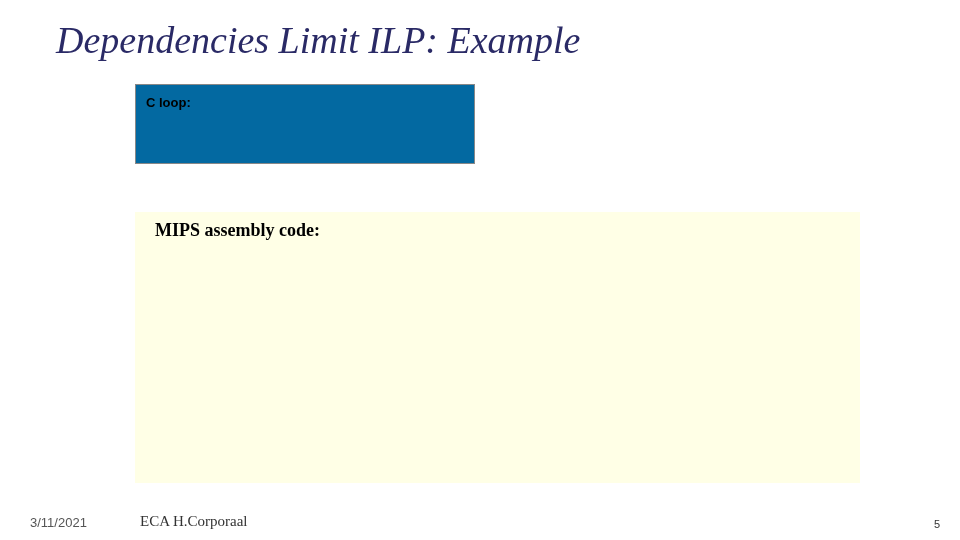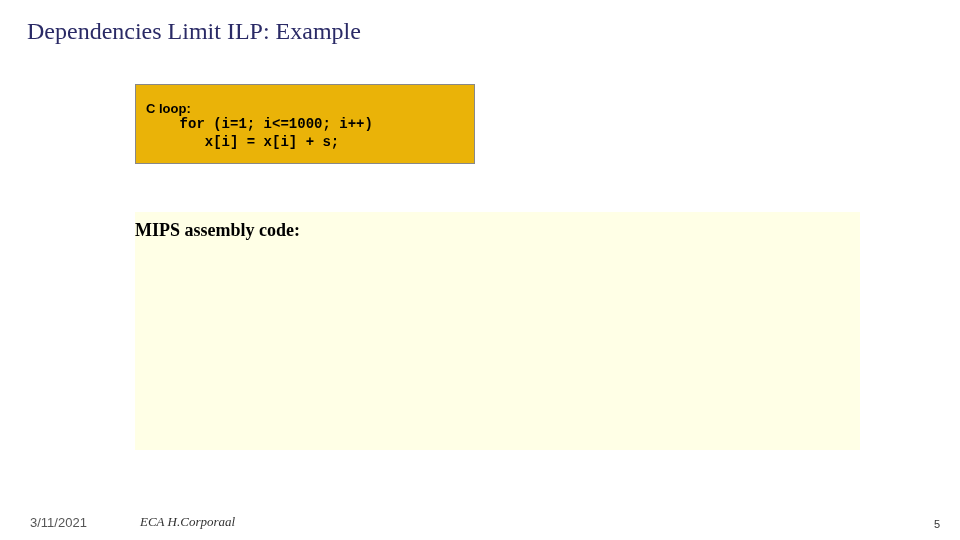--- a/index.html
+++ b/index.html
@@ -7,35 +7,36 @@
     padding: 0;
     width: 960px;
     height: 540px;
     background: #fff;
     font-family: "Times New Roman", Times, serif;
     overflow: hidden;
     position: relative;
   }
   .title {
     position: absolute;
-    left: 27px;
+    left: 56px;
     top: 18px;
-    font-size: 24px;
+    font-size: 38px;
     color: #2a2a66;
     font-weight: normal;
+    font-style: italic;
   }
   .box1 {
     position: absolute;
     left: 135px;
     top: 84px;
     width: 340px;
     height: 80px;
-    background: #eab308;
+    background: #0369a1;
     border: 1px solid #888;
-    padding: 16px 10px;
+    padding: 10px 10px;
     box-sizing: border-box;
   }
   .box1-label {
     font-family: Arial, Helvetica, sans-serif;
     font-weight: bold;
     font-size: 13px;
     color: #000;
   }
   .code {
     font-family: "Courier New", Courier, monospace;
@@ -43,23 +44,23 @@
     font-weight: bold;
     color: #000;
     white-space: pre;
     line-height: 1.25;
   }
   .box2 {
     position: absolute;
     left: 135px;
     top: 212px;
     width: 725px;
-    height: 238px;
+    height: 271px;
     background: #ffffe6;
-    padding: 8px 0;
+    padding: 8px 20px;
     box-sizing: border-box;
   }
   .box2-label {
     font-family: "Times New Roman", Times, serif;
     font-weight: bold;
     font-size: 18px;
     color: #000;
     margin-bottom: 4px;
   }
   .footer-left {
@@ -68,42 +69,39 @@
     bottom: 10px;
     font-family: Arial, Helvetica, sans-serif;
     font-size: 13px;
     color: #555;
   }
   .footer-mid {
     position: absolute;
     left: 140px;
     bottom: 10px;
     font-family: "Times New Roman", Times, serif;
-    font-style: italic;
-    font-size: 13px;
+    font-size: 15px;
     color: #333;
   }
   .footer-right {
     position: absolute;
     right: 20px;
     bottom: 10px;
     font-family: Arial, Helvetica, sans-serif;
     font-size: 11px;
     color: #333;
   }
 </style>
 </head>
 <body>
 
 <div class="title">Dependencies Limit ILP: Example</div>
 
 <div class="box1">
   <div class="box1-label">C loop:</div>
-  <div class="code">    for (i=1; i&lt;=1000; i++)
-       x[i] = x[i] + s;</div>
 </div>
 
 <div class="box2">
   <div class="box2-label">MIPS assembly code:</div>
 </div>
 
 <div class="footer-left">3/11/2021</div>
 <div class="footer-mid">ECA  H.Corporaal</div>
 <div class="footer-right">5</div>
 

